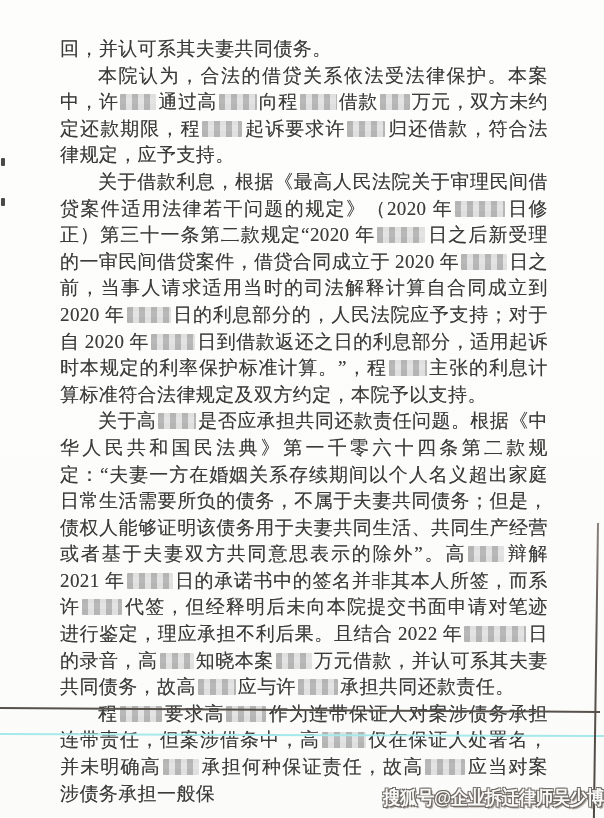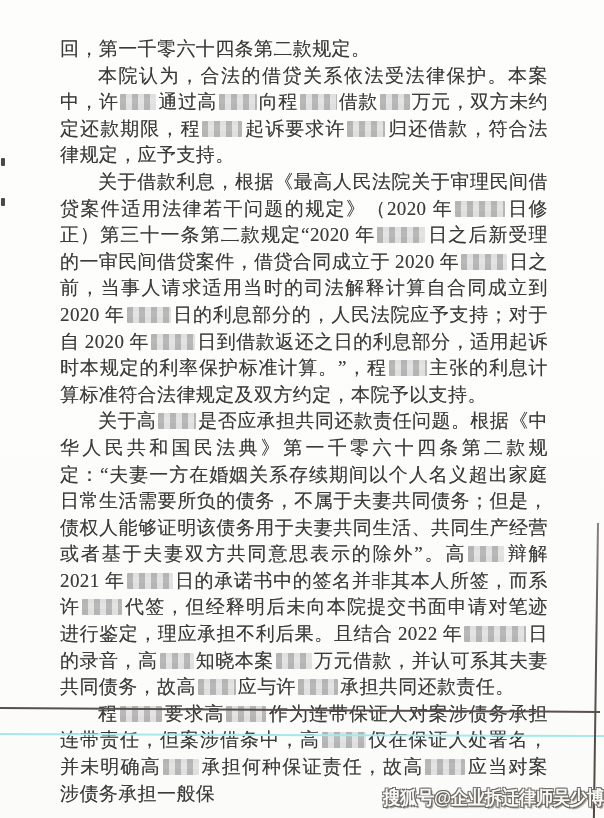--- a/index.html
+++ b/index.html
@@ -95,21 +95,21 @@
     font-family: "Liberation Sans", "DejaVu Sans", sans-serif;
     z-index: 6;
   }
 </style>
 </head>
 <body>
 
 <div class="page">
 
   <div class="doc-body">
-      <p class="para"><span>回，第一千零六十四条第二款规定。</span></p>
+      <p class="para"><span>回，并认可系其夫妻共同债务。</span></p>
       <p class="para indent"><span>本院认为，合法的借贷关系依法受法律保护。本案中，许</span><span class="redact" style="width: 36px;"></span><span>通过高</span><span class="redact" style="width: 38px;"></span><span>向程</span><span class="redact" style="width: 37px;"></span><span>借款</span><span class="redact" style="width: 30px;"></span><span>万元，双方未约定还款期限，程</span><span class="redact" style="width: 40px;"></span><span>起诉要求许</span><span class="redact" style="width: 38px;"></span><span>归还借款，符合法律规定，应予支持。</span></p>
       <p class="para indent"><span>关于借款利息，根据《最高人民法院关于审理民间借贷案件适用法律若干问题的规定》（2020 年</span><span class="redact" style="width: 50px;"></span><span>日修正）第三十一条第二款规定“2020 年</span><span class="redact" style="width: 48px;"></span><span>日之后新受理的一审民间借贷案件，借贷合同成立于 2020 年</span><span class="redact" style="width: 46px;"></span><span>日之前，当事人请求适用当时的司法解释计算自合同成立到 2020 年</span><span class="redact" style="width: 44px;"></span><span>日的利息部分的，人民法院应予支持；对于自 2020 年</span><span class="redact" style="width: 44px;"></span><span>日到借款返还之日的利息部分，适用起诉时本规定的利率保护标准计算。”，程</span><span class="redact" style="width: 38px;"></span><span>主张的利息计算标准符合法律规定及双方约定，本院予以支持。</span></p>
       <p class="para indent"><span>关于高</span><span class="redact" style="width: 38px;"></span><span>是否应承担共同还款责任问题。根据《中华人民共和国民法典》第一千零六十四条第二款规定：“夫妻一方在婚姻关系存续期间以个人名义超出家庭日常生活需要所负的债务，不属于夫妻共同债务；但是，债权人能够证明该债务用于夫妻共同生活、共同生产经营或者基于夫妻双方共同意思表示的除外”。高</span><span class="redact" style="width: 36px;"></span><span>辩解 2021 年</span><span class="redact" style="width: 46px;"></span><span>日的承诺书中的签名并非其本人所签，而系许</span><span class="redact" style="width: 40px;"></span><span>代签，但经释明后未向本院提交书面申请对笔迹进行鉴定，理应承担不利后果。且结合 2022 年</span><span class="redact" style="width: 62px;"></span><span>日的录音，高</span><span class="redact" style="width: 34px;"></span><span>知晓本案</span><span class="redact" style="width: 36px;"></span><span>万元借款，并认可系其夫妻共同债务，故高</span><span class="redact" style="width: 38px;"></span><span>应与许</span><span class="redact" style="width: 40px;"></span><span>承担共同还款责任。</span></p>
       <p class="para indent"><span>程</span><span class="redact" style="width: 42px;"></span><span>要求高</span><span class="redact" style="width: 40px;"></span><span>作为连带保证人对案涉债务承担连带责任，但案涉借条中，高</span><span class="redact" style="width: 44px;"></span><span>仅在保证人处署名，并未明确高</span><span class="redact" style="width: 36px;"></span><span>承担何种保证责任，故高</span><span class="redact" style="width: 40px;"></span><span>应当对案涉债务承担一般保</span></p>
     </div>
 
   <div class="h-line-dark"></div>
   <div class="h-line-cyan"></div>
   <div class="v-line-dark"></div>
 

